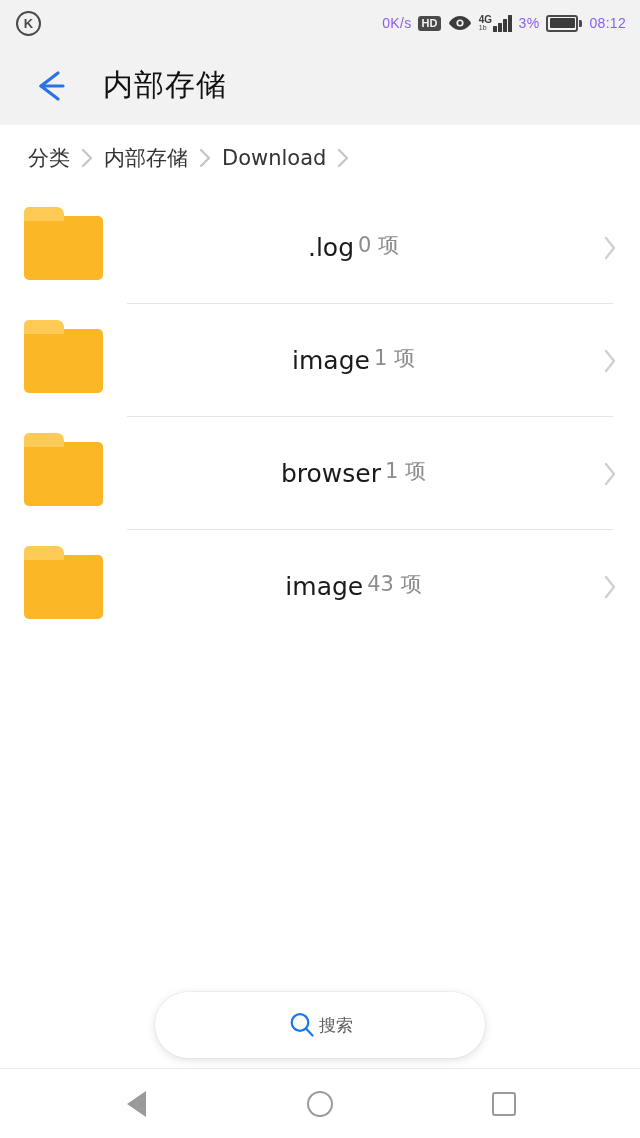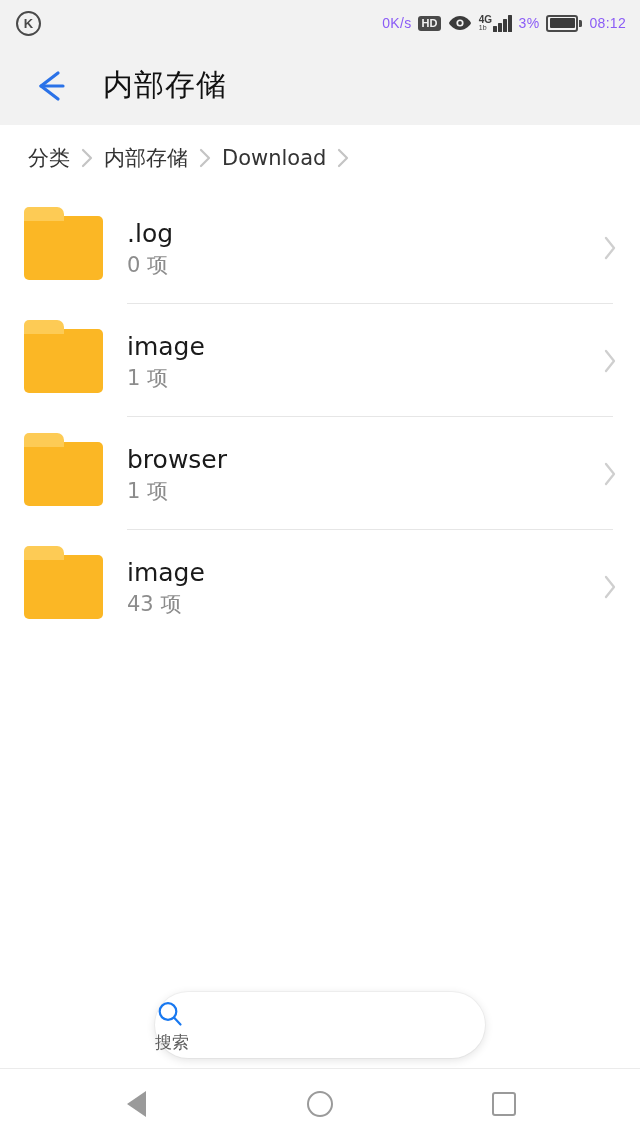--- a/index.html
+++ b/index.html
@@ -77,21 +77,21 @@
   .row { position:relative; height:113px; display:flex; align-items:center; cursor:pointer; }
   .folder-icon-wrap { width:127px; flex:0 0 127px; display:flex; justify-content:center; align-items:center; }
   .folder {
     position:relative; width:79px; height:64px;
     background:#fbb725; border-radius:5px;
   }
   .folder .tab {
     position:absolute; top:-9px; left:0; width:40px; height:14px;
     background:#fdcb55; border-radius:5px 7px 0 0;
   }
-  .row-text { flex:1 1 auto; display:flex; flex-direction:column; justify-content:center; gap:4px; }
+  .row-text { flex:1 1 auto; display:flex; justify-content:center; gap:4px; }
   .row-name {
     font-size:25px; color:#1a1a1a; line-height:30px;
     font-family:"DejaVu Sans","Liberation Sans",sans-serif;
   }
   .row-meta {
     font-size:21px; color:#8c8c8c; line-height:24px;
     font-family:"DejaVu Sans","Liberation Sans",sans-serif;
   }
   .row-chevron { width:60px; flex:0 0 60px; display:flex; align-items:center; justify-content:center; }
   .divider {
@@ -99,22 +99,22 @@
   }
 
   
   .toolbar {
     position:absolute; left:155px; top:992px; width:330px; height:66px;
     background:#ffffff; border-radius:33px;
     box-shadow:0 2px 10px rgba(0,0,0,.12), 0 0 0 1px rgba(0,0,0,.035);
     display:flex; align-items:center;
   }
   .tool-btn {
-    flex:1 1 0; height:100%; display:flex; flex-direction:column;
-    align-items:flex-start; justify-content:center; gap:2px; cursor:pointer;
+    flex:1 1 0; height:100%; display:flex; flex-direction:row;
+    align-items:center; justify-content:center; gap:2px; cursor:pointer;
   }
   .tool-icon { height:32px; display:flex; align-items:center; justify-content:center; }
   .tool-label {
     font-size:17px; color:#5e5e5e; line-height:20px;
     font-family:"DejaVu Sans","Liberation Sans",sans-serif;
   }
   .dots { display:flex; flex-direction:column; gap:4px; align-items:center; }
   .dots i { width:7px; height:7px; border-radius:50%; background:#1878f0; display:block; }
 
   

